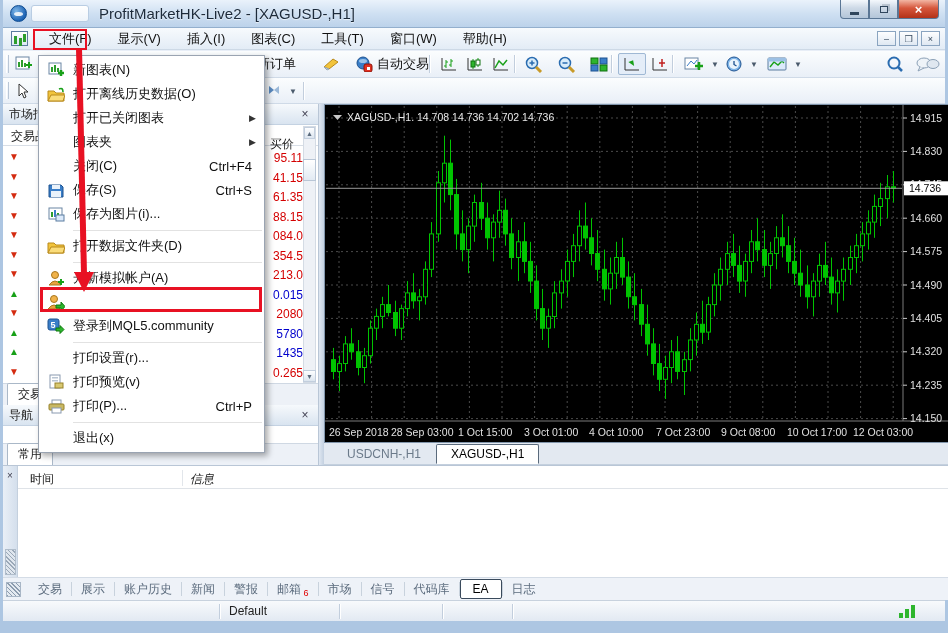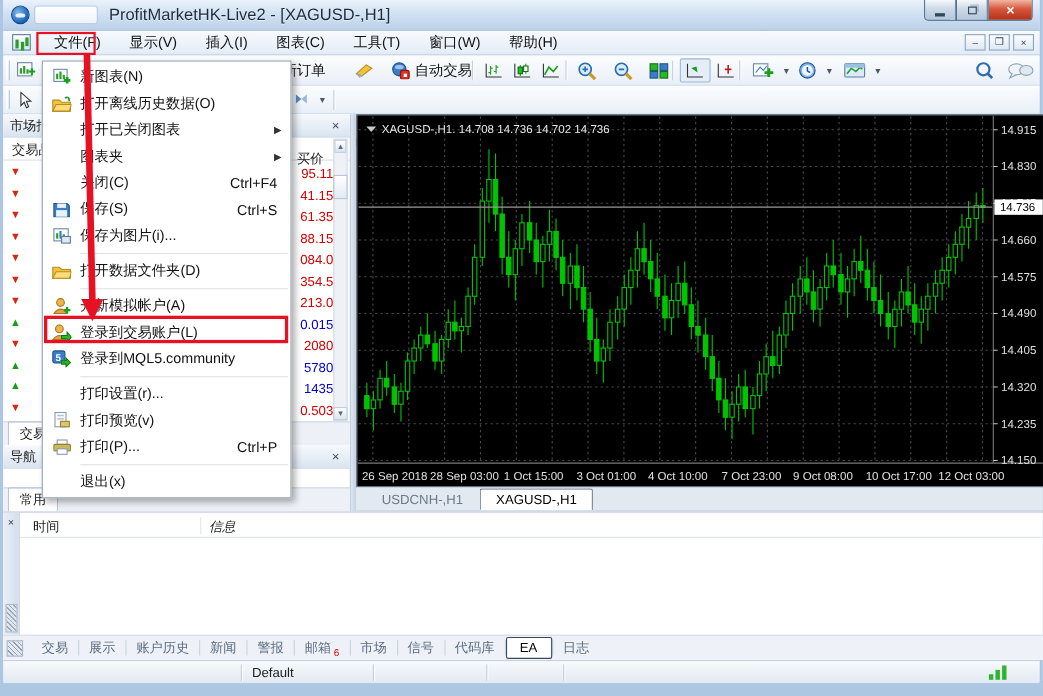--- a/index.html
+++ b/index.html
@@ -407,21 +407,21 @@
         <div class="mw-row" style="top: 219.5px;">
           <span class="mw-arrow up">▲</span>
           <span class="mw-price blue">5780</span>
         </div>
         <div class="mw-row" style="top: 239px;">
           <span class="mw-arrow up">▲</span>
           <span class="mw-price blue">1435</span>
         </div>
         <div class="mw-row" style="top: 258.5px;">
           <span class="mw-arrow down">▼</span>
-          <span class="mw-price red">0.503</span>
+          <span class="mw-price red">0.265</span>
         </div>
       </div>
     <div class="mw-scroll">
       <div class="mw-sbtn">▲</div>
       <div class="mw-thumb"></div>
       <div class="mw-sbtn bottom">▼</div>
     </div>
     <div class="mw-tabs">
       <div class="mw-tab">交易品种</div>
     </div>
@@ -836,21 +836,20 @@
         <span class="fm-label">开新模拟帐户(A)</span>
       </div>
       <div class="fm-item">
         <span class="fm-icon">
           <svg width="18" height="16">
             <circle cx="7" cy="5" r="3.5" fill="#f0b24a" stroke="#a8761e"></circle>
             <path d="M1 15 q6 -8 12 0 z" fill="#e8a33d" stroke="#a8761e"></path>
             <path d="M9 11 h5 v-3 l4 4.5 l-4 4.5 v-3 h-5 z" fill="#2db52d" stroke="#0e7a0e"></path>
           </svg>
         </span>
-        <span class="fm-label">登录到交易账户(L)</span>
       </div>
       <div class="fm-item">
         <span class="fm-icon">
           <svg width="18" height="16">
             <rect x="1" y="1" width="11" height="11" rx="2" fill="#3a7ec8" stroke="#1d5290"></rect>
             <text x="3.5" y="10" font-size="9" fill="#fff" font-weight="bold">5</text>
             <path d="M9 10 h4 v-2.5 l4 4 l-4 4 v-2.5 h-4 z" fill="#2db52d" stroke="#0e7a0e"></path>
           </svg>
         </span>
         <span class="fm-label">登录到MQL5.community</span>

